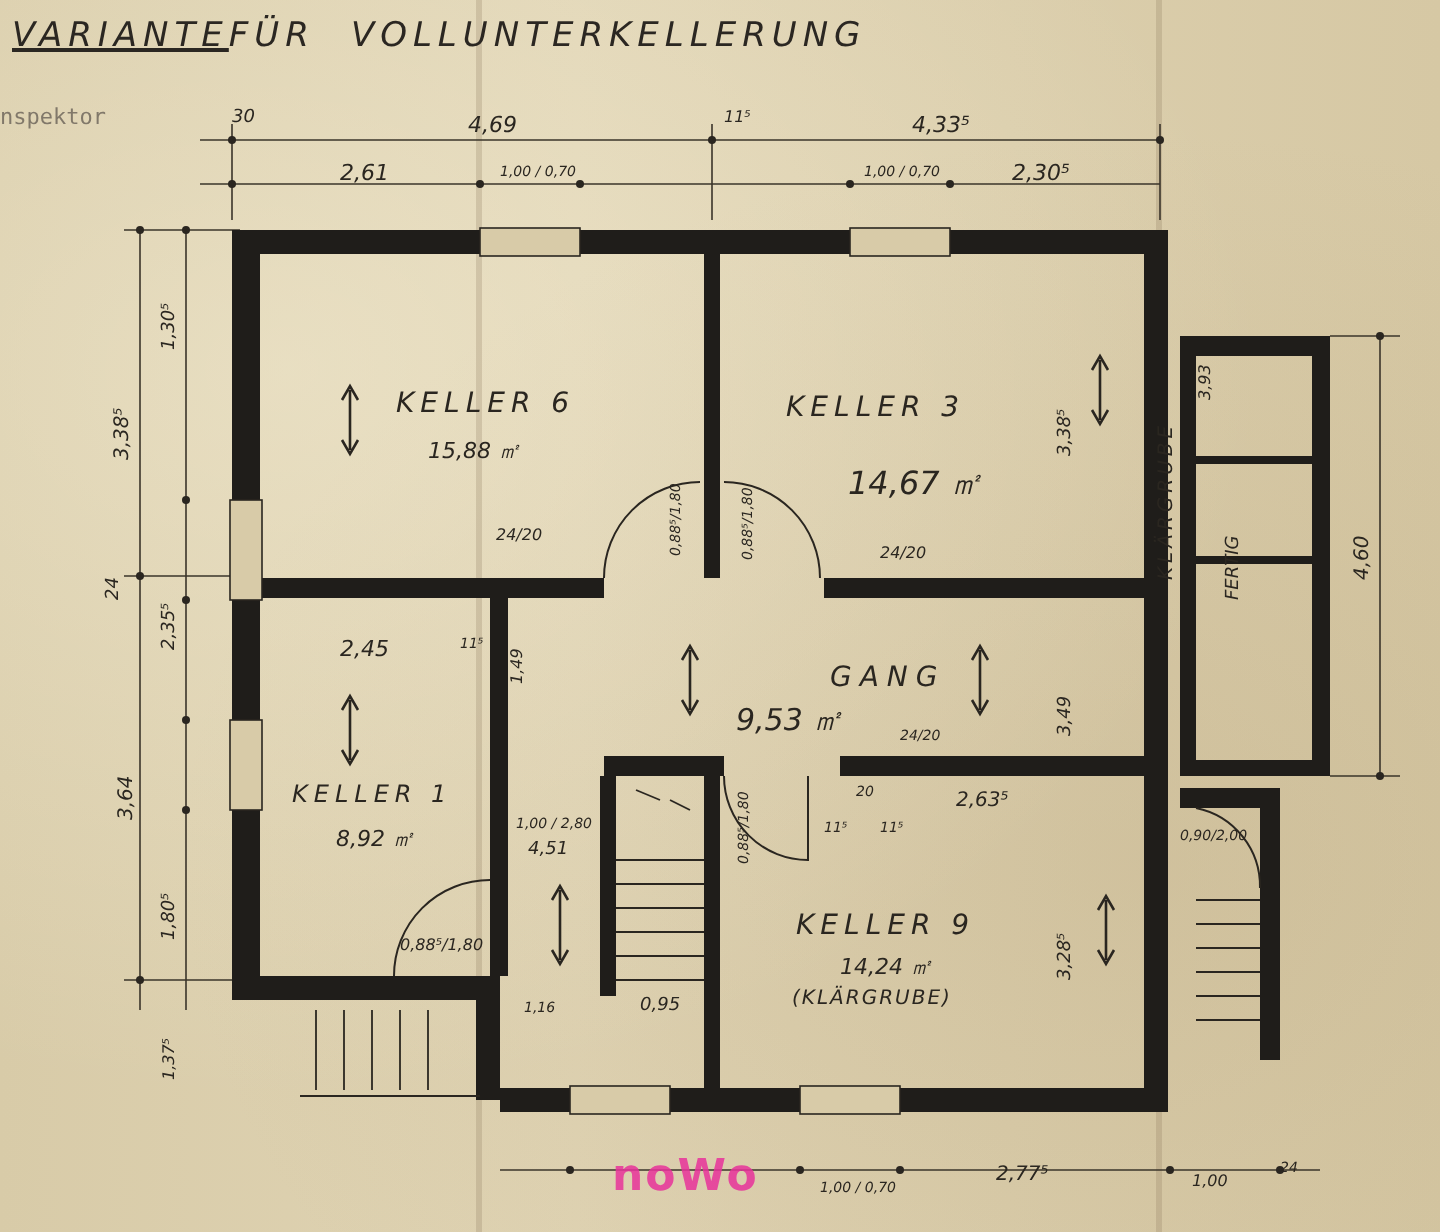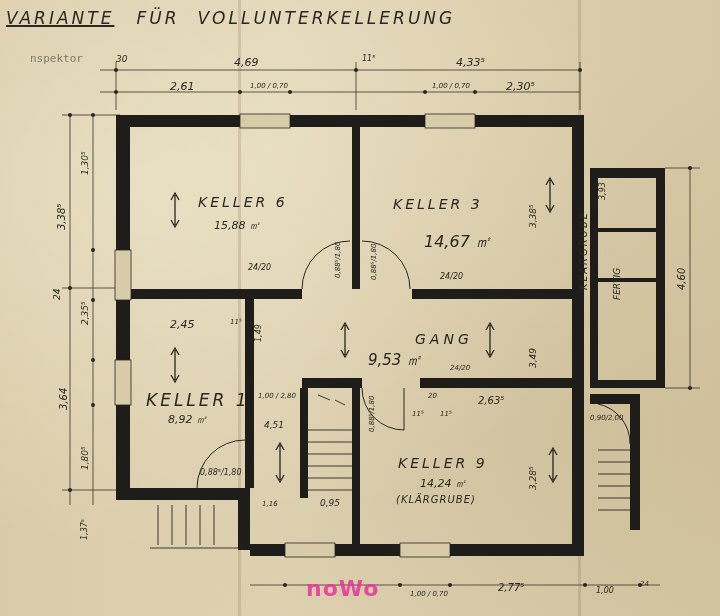--- a/index.html
+++ b/index.html
@@ -15,25 +15,25 @@
       radial-gradient(ellipse at 80% 70%, rgba(180,160,120,0.25), transparent 60%),
       linear-gradient(90deg, #d8cba8 0%, #e0d4b4 40%, #d6c8a4 100%);
   }
   .fold { position:absolute; top:0; bottom:0; width:3px; background:rgba(140,120,90,0.25); }
   svg { position:absolute; left:0; top:0; }
   .title {
     position:absolute; left:6px; top:8px; font-size:17px; letter-spacing:3px;
     font-style:italic; color:#2b2722; font-family:"DejaVu Sans", sans-serif;
   }
   .title .t1 { text-decoration:underline; text-decoration-thickness:2px; }
-  .title .t2 { margin-left:22px; }
+  .title .t2 { }
   .title .t3 { margin-left:18px; }
   .stamp {
     position:absolute; left:0; top:52px; font-size:11px; color:#6a6258;
-    font-family:"DejaVu Sans Mono", monospace; opacity:0.8;padding-left:30px;
+    font-family:"DejaVu Sans Mono", monospace; opacity:0.8;
   }
   .logo {
     position:absolute; left:306px; top:576px; font-size:22px; font-weight:bold;
     color:#e8339b; font-family:"DejaVu Sans", sans-serif; letter-spacing:1px; opacity:0.85;
   }
 </style>
 </head>
 <body>
 
 <div class="paper"></div>
@@ -172,21 +172,21 @@
     <path d="M553 450 L553 480 M549 455 L553 448 L557 455 M549 475 L553 482 L557 475"></path>
   </g>
 </svg>
 
 <div style="position:absolute;left:198px;top:194px;font-size:14px;font-style:italic;letter-spacing:3px;color:#2a2620">KELLER 6</div>
 <div style="position:absolute;left:214px;top:218px;font-size:11px;font-style:italic;color:#2a2620">15,88 ㎡</div>
 <div style="position:absolute;left:393px;top:196px;font-size:14px;font-style:italic;letter-spacing:3px;color:#2a2620">KELLER 3</div>
 <div style="position:absolute;left:424px;top:232px;font-size:16px;font-style:italic;color:#2a2620">14,67 ㎡</div>
 <div style="position:absolute;left:415px;top:331px;font-size:14px;font-style:italic;letter-spacing:4px;color:#2a2620">GANG</div>
 <div style="position:absolute;left:368px;top:351px;font-size:15px;font-style:italic;color:#2a2620">9,53 ㎡</div>
-<div style="position:absolute;left:146px;top:390px;font-size:17px;font-style:italic;letter-spacing:3px;color:#2a2620">KELLER 1</div>
+<div style="position:absolute;left:146px;top:390px;font-size:12px;font-style:italic;letter-spacing:3px;color:#2a2620">KELLER 1</div>
 <div style="position:absolute;left:168px;top:412px;font-size:11px;font-style:italic;color:#2a2620">8,92 ㎡</div>
 <div style="position:absolute;left:398px;top:455px;font-size:14px;font-style:italic;letter-spacing:3px;color:#2a2620">KELLER 9</div>
 <div style="position:absolute;left:420px;top:476px;font-size:11px;font-style:italic;color:#2a2620">14,24 ㎡</div>
 <div style="position:absolute;left:396px;top:494px;font-size:10px;font-style:italic;letter-spacing:1px;color:#2a2620">(KLÄRGRUBE)</div>
 <div style="position:absolute;left:578px;top:290px;font-size:10px;font-style:italic;letter-spacing:2px;color:#2a2620;transform:rotate(-90deg);transform-origin:left top">KLÄRGRUBE</div>
 <div style="position:absolute;left:612px;top:300px;font-size:9px;font-style:italic;color:#2a2620;transform:rotate(-90deg);transform-origin:left top">FERTIG</div>
 
 <div style="position:absolute;left:116px;top:54px;font-size:9px;font-style:italic;color:#2a2620">30</div>
 <div style="position:absolute;left:234px;top:56px;font-size:11px;font-style:italic;color:#2a2620">4,69</div>
 <div style="position:absolute;left:362px;top:54px;font-size:8px;font-style:italic;color:#2a2620">11⁵</div>
@@ -215,21 +215,21 @@
 <div style="position:absolute;left:170px;top:318px;font-size:11px;font-style:italic;color:#2a2620">2,45</div>
 <div style="position:absolute;left:230px;top:318px;font-size:7px;font-style:italic;color:#2a2620">11⁵</div>
 <div style="position:absolute;left:478px;top:395px;font-size:10px;font-style:italic;color:#2a2620">2,63⁵</div>
 <div style="position:absolute;left:528px;top:490px;font-size:9px;font-style:italic;color:#2a2620;transform:rotate(-90deg);transform-origin:left top">3,28⁵</div>
 <div style="position:absolute;left:528px;top:228px;font-size:9px;font-style:italic;color:#2a2620;transform:rotate(-90deg);transform-origin:left top">3,38⁵</div>
 <div style="position:absolute;left:528px;top:368px;font-size:9px;font-style:italic;color:#2a2620;transform:rotate(-90deg);transform-origin:left top">3,49</div>
 <div style="position:absolute;left:254px;top:342px;font-size:8px;font-style:italic;color:#2a2620;transform:rotate(-90deg);transform-origin:left top">1,49</div>
 <div style="position:absolute;left:264px;top:420px;font-size:9px;font-style:italic;color:#2a2620">4,51</div>
 <div style="position:absolute;left:320px;top:498px;font-size:9px;font-style:italic;color:#2a2620">0,95</div>
 <div style="position:absolute;left:262px;top:500px;font-size:7px;font-style:italic;color:#2a2620">1,16</div>
-<div style="position:absolute;left:258px;top:392px;font-size:7px;font-style:italic;color:#2a2620">1,00 / 2,80</div>
+<div style="position:absolute;left:258px;top:408px;font-size:7px;font-style:italic;color:#2a2620">1,00 / 2,80</div>
 <div style="position:absolute;left:200px;top:468px;font-size:8px;font-style:italic;color:#2a2620">0,88⁵/1,80</div>
 <div style="position:absolute;left:334px;top:278px;font-size:7px;font-style:italic;color:#2a2620;transform:rotate(-90deg);transform-origin:left top">0,88⁵/1,80</div>
 <div style="position:absolute;left:370px;top:280px;font-size:7px;font-style:italic;color:#2a2620;transform:rotate(-90deg);transform-origin:left top">0,88⁵/1,80</div>
 <div style="position:absolute;left:368px;top:432px;font-size:7px;font-style:italic;color:#2a2620;transform:rotate(-90deg);transform-origin:left top">0,88⁵/1,80</div>
 <div style="position:absolute;left:590px;top:414px;font-size:7px;font-style:italic;color:#2a2620">0,90/2,00</div>
 <div style="position:absolute;left:248px;top:263px;font-size:8px;font-style:italic;color:#2a2620">24/20</div>
 <div style="position:absolute;left:440px;top:272px;font-size:8px;font-style:italic;color:#2a2620">24/20</div>
 <div style="position:absolute;left:450px;top:364px;font-size:7px;font-style:italic;color:#2a2620">24/20</div>
 <div style="position:absolute;left:428px;top:392px;font-size:7px;font-style:italic;color:#2a2620">20</div>
 <div style="position:absolute;left:412px;top:410px;font-size:7px;font-style:italic;color:#2a2620">11⁵</div>

